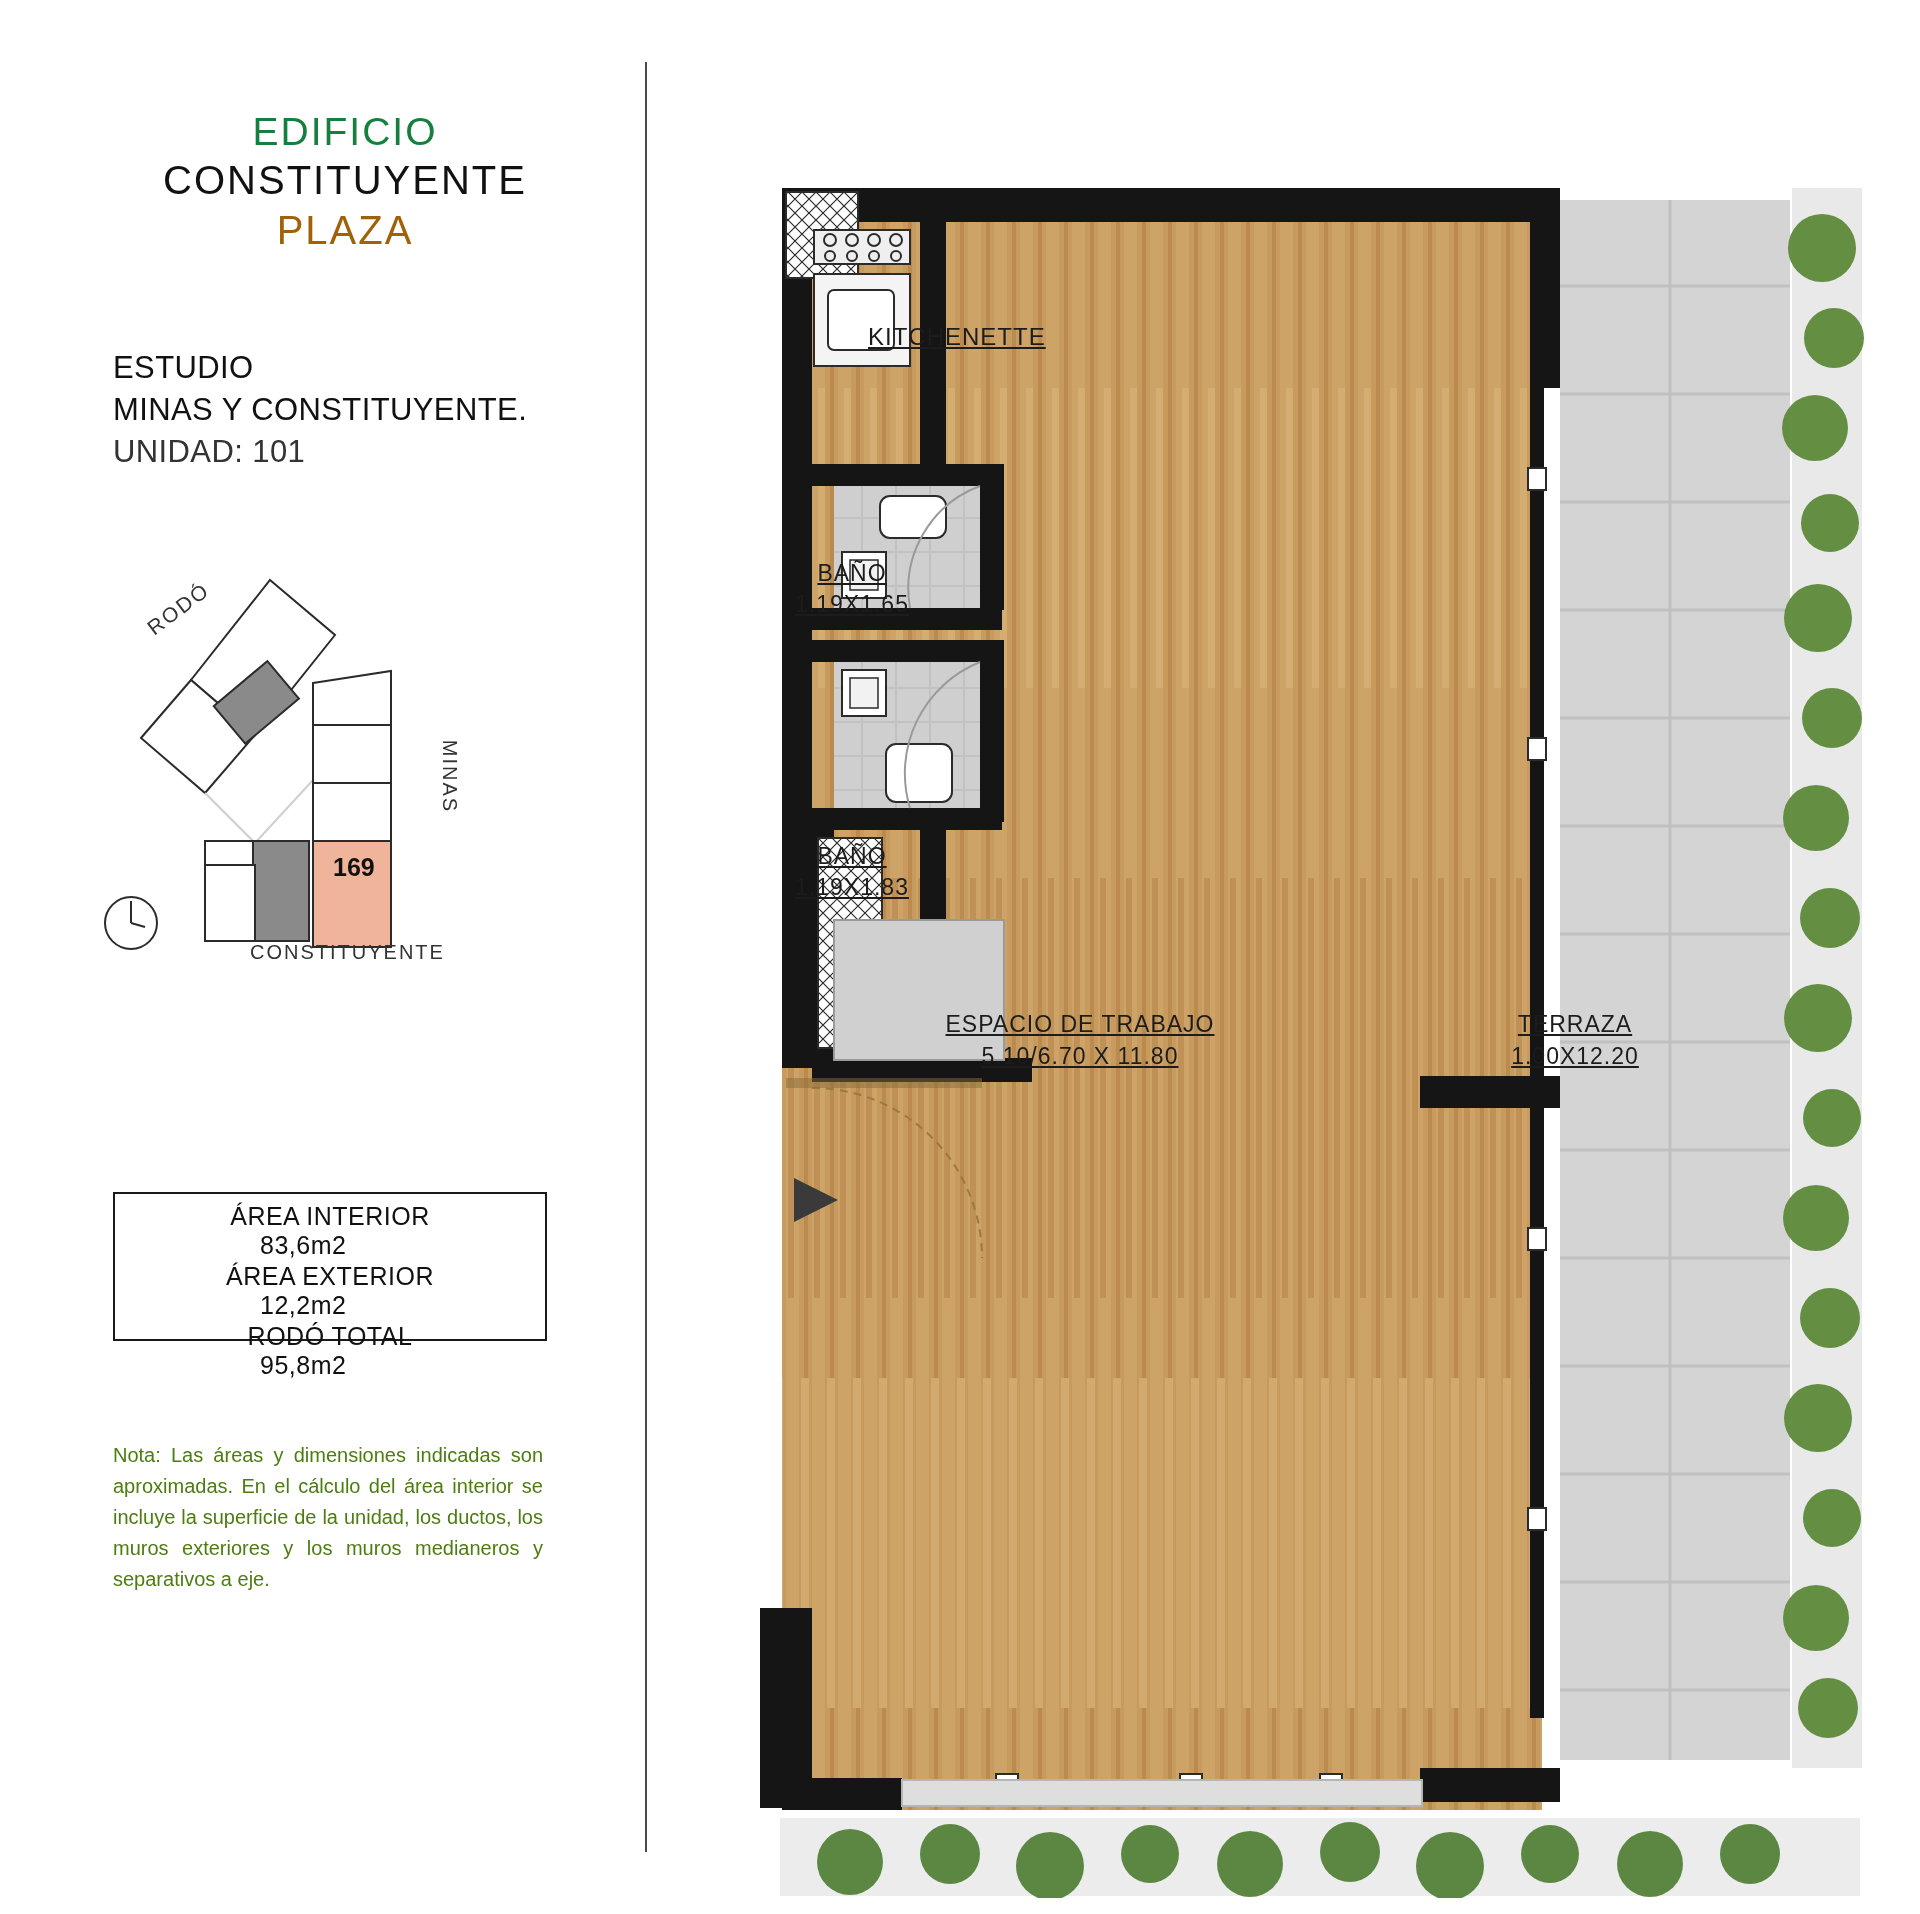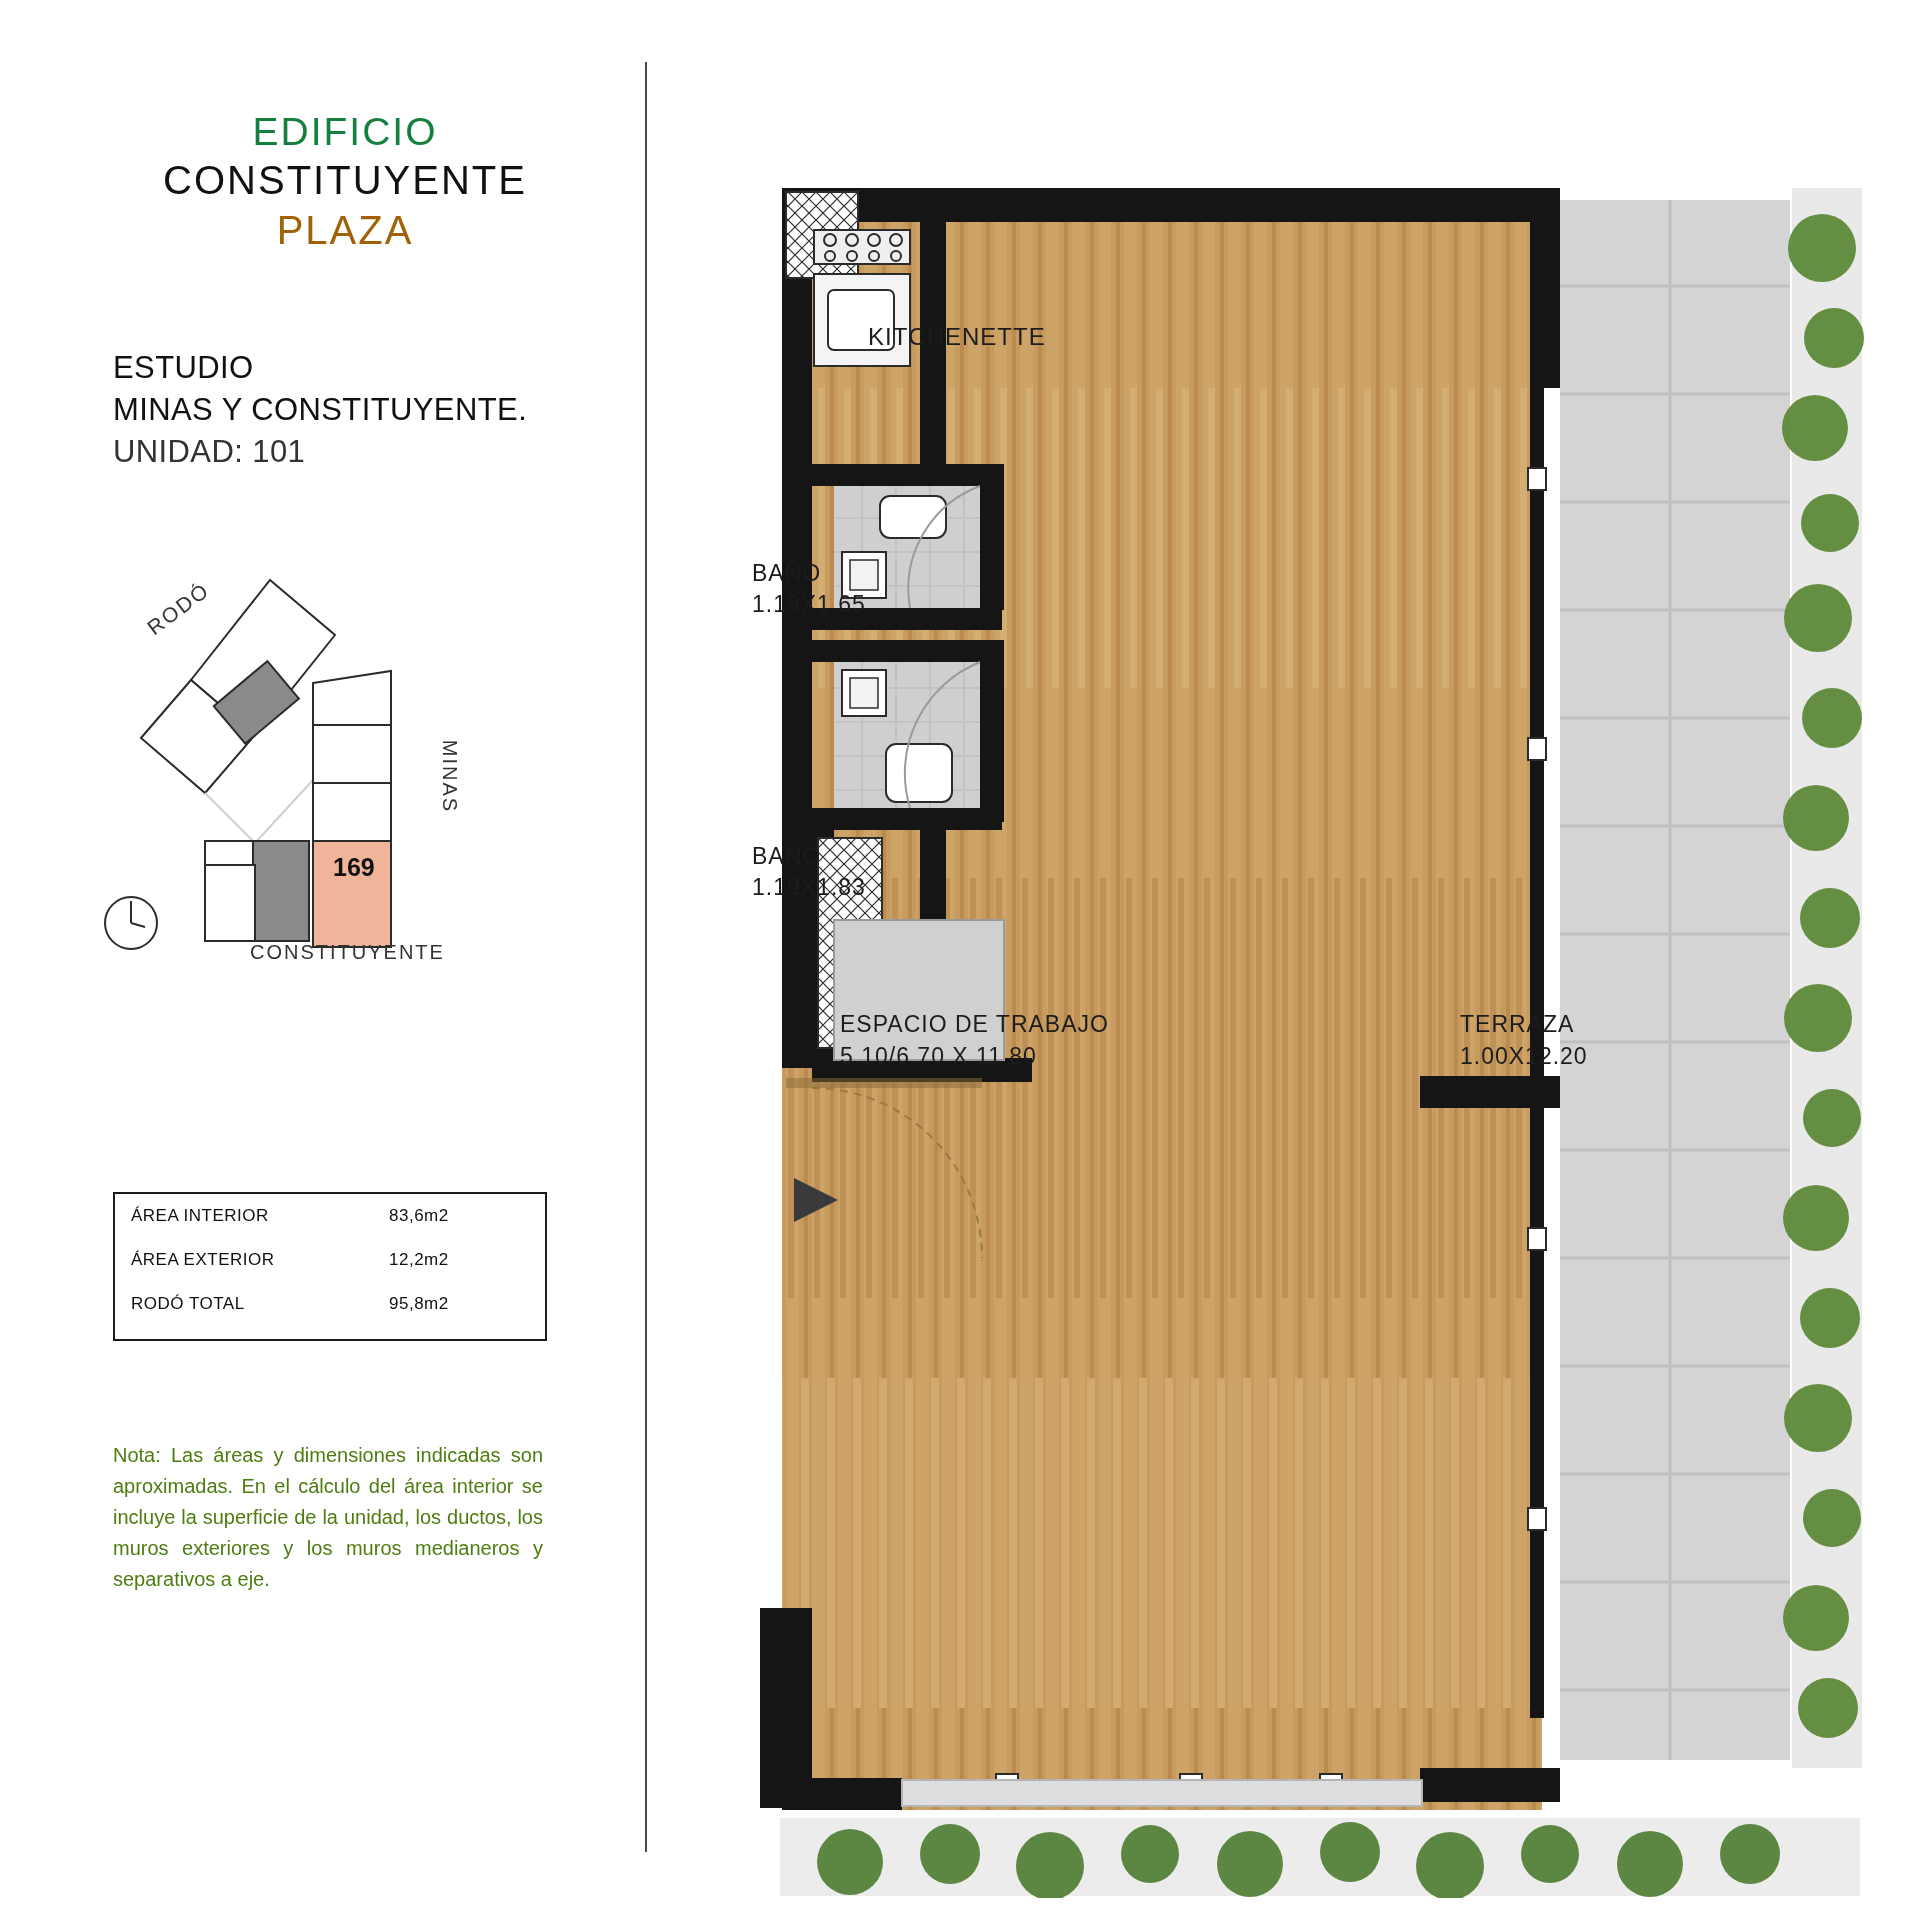--- a/index.html
+++ b/index.html
@@ -59,41 +59,41 @@
   .kp-unit-num{
     position:absolute;left:238px;top:278px;font-size:25px;font-weight:bold;color:#111;
   }
 
   
   .areabox{
     position:absolute;left:113px;top:1192px;width:430px;height:145px;
     border:2px solid #1a1a1a;
   }
   .arearow{
-    display:flex;align-items:center;height:44px;padding:0 16px;
-    font-size:17px;color:#111;letter-spacing:0.5px;
+    display:flex;align-items:center;height:44px;padding:8px 16px;
+    font-size:25px;color:#111;letter-spacing:0.5px;flex-direction:column;
   }
   .arearow .lbl{flex:1;}
   .arearow .val{width:140px;text-align:left;}
 
   
   .note{
     position:absolute;left:113px;top:1440px;width:430px;
     font-size:20px;line-height:1.55;color:#4d7c0f;text-align:justify;
   }
 
   
   .plan{
     position:absolute;left:760px;top:178px;width:1110px;height:1720px;
   }
   .plan svg{display:block;}
 
   .plan-label{
     position:absolute;color:#1c1c1c;font-size:23px;letter-spacing:1px;
-    white-space:nowrap;text-align:left;
+    white-space:nowrap;text-align:center;text-decoration:underline;
   }
   .lbl-kitchen{left:108px;top:145px;font-size:24px;}
   .lbl-bath1{left:-8px;top:380px;width:200px;line-height:1.35;}
   .lbl-bath2{left:-8px;top:663px;width:200px;line-height:1.35;}
   .lbl-work{left:80px;top:830px;width:480px;line-height:1.4;}
   .lbl-terr{left:700px;top:830px;width:230px;line-height:1.4;}
 </style>
 </head>
 <body>
 

